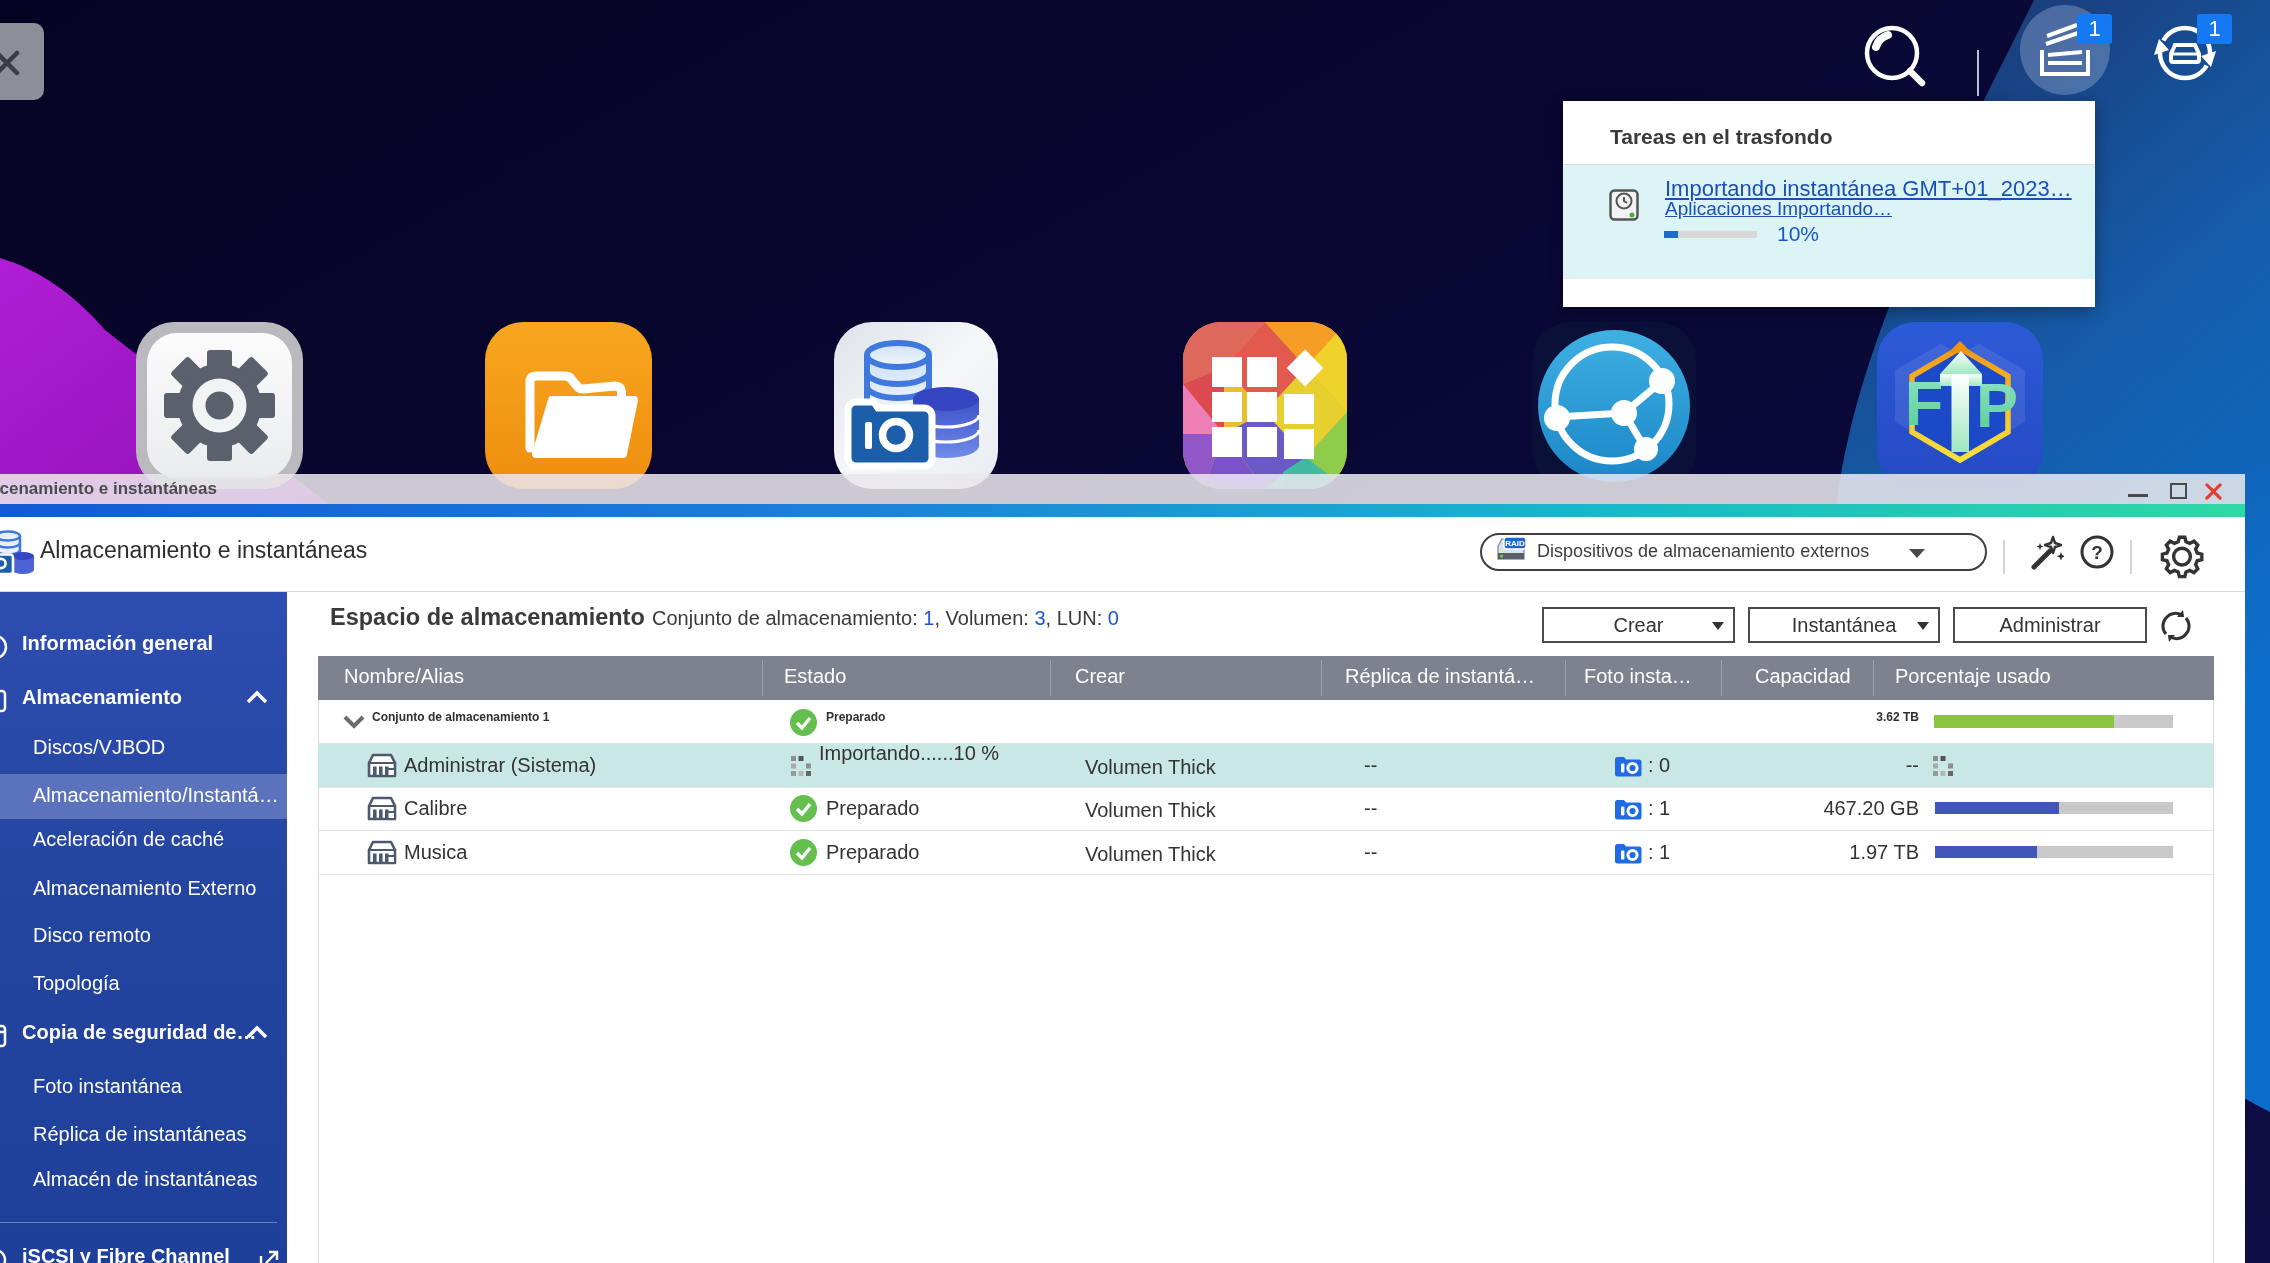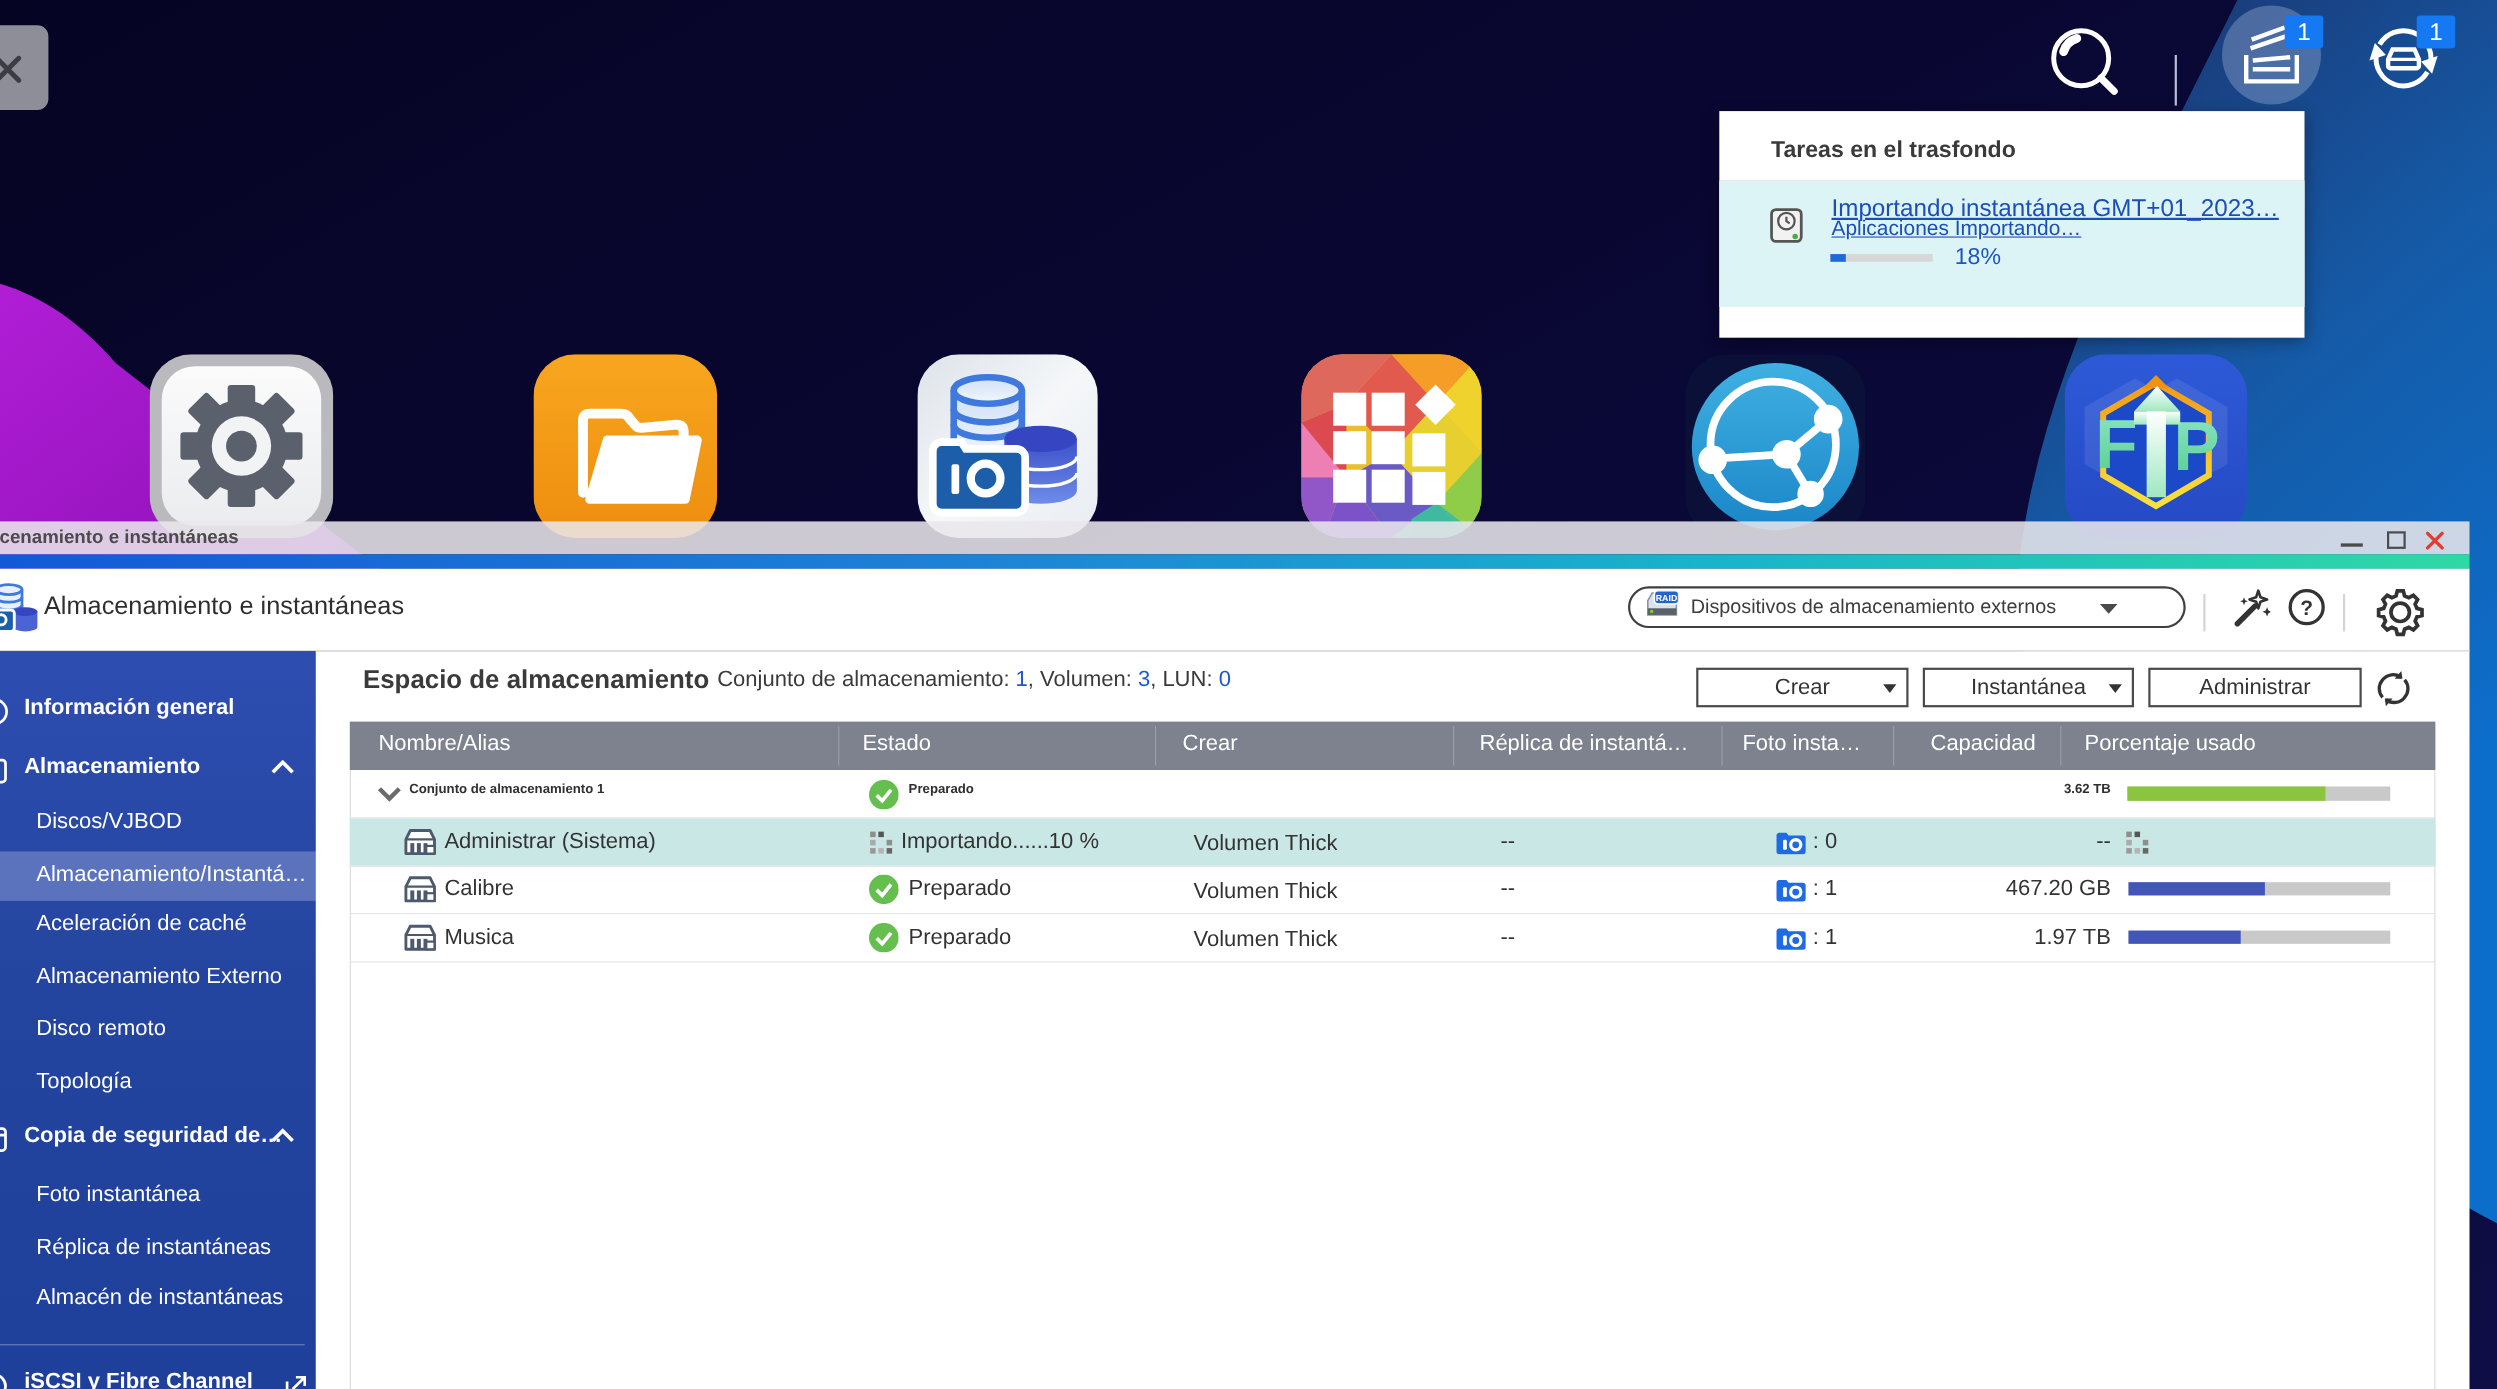--- a/index.html
+++ b/index.html
@@ -280,21 +280,21 @@
         <circle cx="15" cy="12" r="7.5" fill="none" stroke="#555" stroke-width="2"></circle>
         <path d="M15,8 L15,12 L18,14" fill="none" stroke="#555" stroke-width="2"></path>
         <circle cx="23" cy="26" r="2.5" fill="#44b038"></circle>
       </svg>
     </div>
     <div class="abs" style="left:102px;top:75px;font-size:22px;color:#1a4fb8;text-decoration:underline;">Importando instantánea GMT+01_2023…</div>
     <div class="abs" style="left:102px;top:97px;font-size:19px;color:#1a4fb8;text-decoration:underline;">Aplicaciones Importando…</div>
     <div class="abs" style="left:101px;top:130px;width:93px;height:7px;background:#d7d7d7;">
       <div style="width:14px;height:7px;background:#1b6ad8;"></div>
     </div>
-    <div class="abs" style="left:214px;top:121px;font-size:21px;color:#1b57c4;">18%</div>
+    <div class="abs" style="left:214px;top:121px;font-size:21px;color:#1b57c4;">10%</div>
   </div>
 
   <div class="abs" style="left:-46px;top:474px;width:2291px;height:789px;">
 
     <div class="abs" style="left:0;top:0;width:2291px;height:30px;background:rgba(233,231,236,0.87);"></div>
     <div class="abs" style="left:4px;top:5px;font-size:17px;font-weight:bold;color:#4b4b4b;white-space:nowrap;">Almacenamiento e instantáneas</div>
 
     <div class="abs" style="left:2174px;top:20px;width:20px;height:3px;background:#4a4a4a;"></div>
     <div class="abs" style="left:2216px;top:9px;width:13px;height:12px;border:2.5px solid #4a4a4a;"></div>
     <svg class="abs" style="left:2251px;top:9px" width="17" height="17" viewBox="0 0 18 18">
@@ -453,21 +453,21 @@
         <div style="width:180px;height:13px;background:#8bc540;"></div>
       </div>
 
     <svg class="abs" style="left:413px;top:279px" width="30" height="25" viewBox="0 0 30 25">
         <use href="#volsym"></use>
       </svg>
     <div class="abs rtxt" style="left:450px;top:280px;">Administrar (Sistema)</div>
     <svg class="abs" style="left:836px;top:281px" width="22" height="22" viewBox="0 0 22 22">
         <use href="#impsym"></use>
       </svg>
-    <div class="abs rtxt" style="left:865px;top:280px;">Importando......10 %</div>
+    <div class="abs rtxt" style="left:865px;top:268px;">Importando......10 %</div>
     <div class="abs rtxt" style="left:1131px;top:282px;">Volumen Thick</div>
     <div class="abs rtxt" style="left:1410px;top:280px;">--</div>
     <svg class="abs" style="left:1660px;top:280px" width="28" height="23" viewBox="0 0 28 23">
         <use href="#iosym"></use>
       </svg>
     <div class="abs rtxt" style="left:1694px;top:280px;">: 0</div>
     <div class="abs rtxt" style="left:1765px;top:280px;width:200px;text-align:right;">--</div>
     <svg class="abs" style="left:1978px;top:281px" width="22" height="22" viewBox="0 0 22 22">
         <use href="#impsym"></use>
       </svg>

